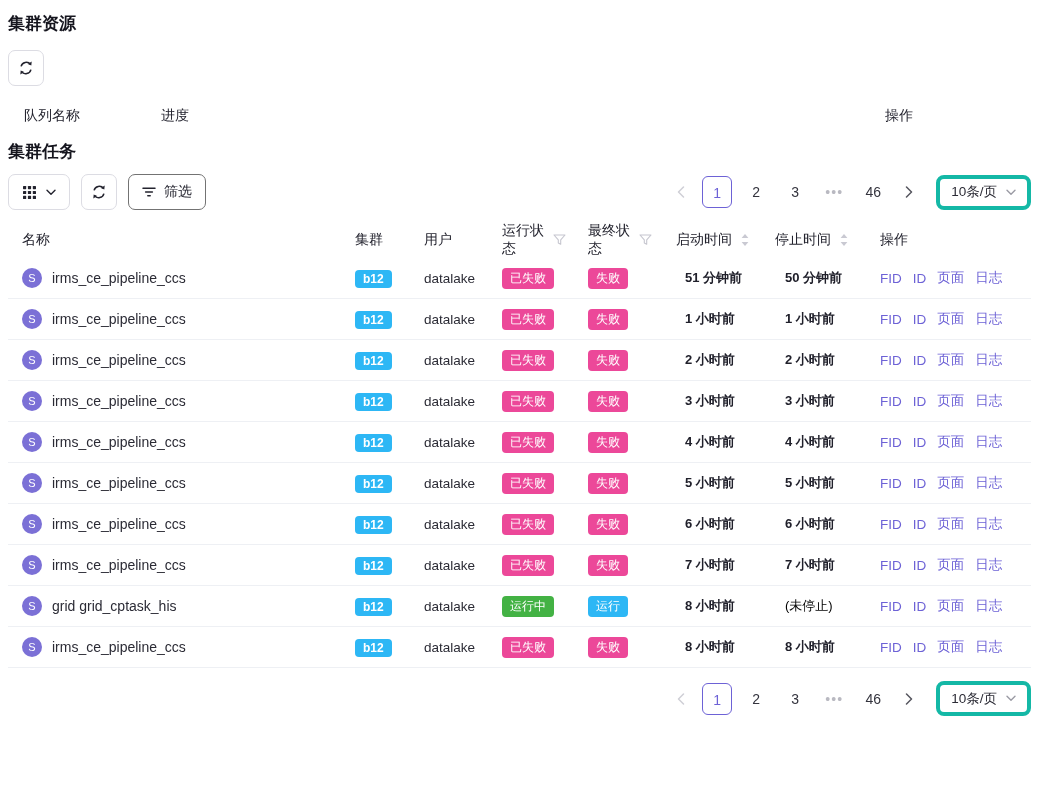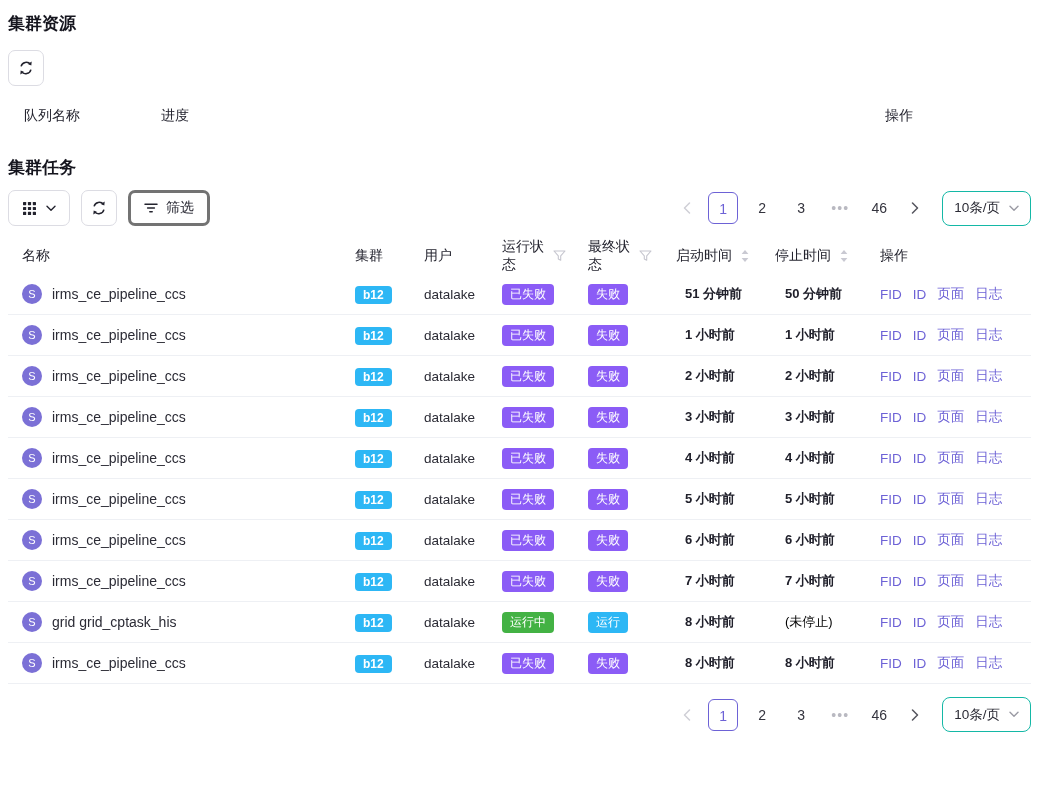--- a/index.html
+++ b/index.html
@@ -23,59 +23,59 @@
   .t1 .hrow .t1c3 { padding-left:13px; }
   .t1 .trow .t1c3 { padding-left:10px; font-size:13px; color:#2b2b35; }
   .t1c4 { padding-left:5px; }
   .queue-name { font-size:13.5px; color:#2b2b35; }
   .progress-track { height:8px; border-radius:4px; background:#e9e9ee; margin-right:8px; overflow:hidden; }
   .progress-fill { height:8px; border-radius:4px;
     background:repeating-linear-gradient(135deg,#1677ff 0 12px,#4296ff 12px 19px); }
   .link { color:#6d62d6; font-size:13.5px; text-decoration:none; cursor:pointer; }
 
   
-  .sec2-title { margin-top:22px; }
+  .sec2-title { margin-top:6px; }
   .toolbar { margin-top:10px; display:flex; align-items:center; justify-content:space-between; }
   .tb-left { display:flex; align-items:center; gap:11px; }
   .grid-btn { width:62px; height:36px; border:1px solid #dcdce3; border-radius:7px; background:#fff;
     display:inline-flex; align-items:center; justify-content:center; gap:9px; color:#23232e; cursor:pointer; }
-  .filter-btn { height:36px; border:3px solid #737373; border-radius:7px; background:#fff;
+  .filter-btn { height:36px; border:1px solid #737373; border-radius:7px; background:#fff;
     display:inline-flex; align-items:center; gap:8px; padding:0 13px; font-size:14px; color:#23232e; cursor:pointer; }
   .summary { font-size:14px; color:#2b2b35; margin-left:4px; }
   .summary .num { font-weight:700; }
   .num-blue { color:#2b7ef7; } .num-green { color:#3cb546; } .num-red { color:#f0403c; }
 
   .pg { display:flex; align-items:center; gap:9px; }
   .pg-arrow { width:24px; height:32px; display:flex; align-items:center; justify-content:center; cursor:pointer; }
   .pg-arrow.disabled { color:#cfcfd6; } .pg-arrow.enabled { color:#55555e; }
   .pg-num { min-width:30px; height:32px; line-height:32px; text-align:center; font-size:14px; color:#34343e; cursor:pointer; }
   .pg-active { border:1px solid #6d62d6; border-radius:6px; color:#6d62d6; }
   .pg-ellipsis { color:#b9b9c1; letter-spacing:1px; }
-  .pg-size { height:35px; border:1px solid #14b8a6; border-radius:8px; display:flex; align-items:center;
+  .pg-size { height:35px; border:4px solid #14b8a6; border-radius:8px; display:flex; align-items:center;
     gap:9px; padding:0 11px; margin-left:6px; font-size:13.5px; color:#2b2b35; cursor:pointer; }
 
   
   .t2 { margin-top:12px; }
   .t2 .hrow, .t2 .trow { display:grid; grid-template-columns:332px 70px 68px 88px 86px 100px 106px 1fr; align-items:center; }
   .t2 .hrow { height:36px; }
   .t2 .trow { height:41px; border-bottom:1px solid #eef0f4; }
   .c-name { padding-left:14px; display:flex; align-items:center; gap:10px; }
   .c-cluster { padding-left:15px; } .c-user { padding-left:14px; font-size:13.5px; }
   .c-run { padding-left:24px; } .c-final { padding-left:22px; }
   .c-start { padding-left:24px; } .c-stop { padding-left:23px; }
   .c-actions { padding-left:22px; display:flex; align-items:center; gap:11px; }
   .trow .c-start, .trow .c-stop { padding-left:33px; font-size:13px; font-weight:700; color:#20202b; }
   .trow .c-stop.plain { font-weight:400; font-size:13px; color:#000000; }
   .avatar { width:20px; height:20px; border-radius:50%; background:#7b70d6; color:#fff; font-size:11px;
     display:inline-flex; align-items:center; justify-content:center; flex:0 0 20px; }
   .tname { font-size:14px; color:#2b2b35; }
   .tag-cyan { display:inline-block; background:#2db7f5; color:#fff; font-size:12px; font-weight:700;
     padding:2px 8px; border-radius:4px; }
   .badge { display:inline-block; color:#fff; font-size:12px; padding:3px 8px; border-radius:4px; line-height:1.25; }
-  .badge.failed { background:#8b5cf6; }
+  .badge.failed { background:#ec4899; }
   .badge.running { background:#43b244; }
   .badge.active { background:#2db7f5; }
   .hicon { margin-left:9px; display:inline-flex; cursor:pointer; }
   .bottom-pg { margin-top:13px; display:flex; justify-content:flex-end; }
 </style>
 </head>
 <body>
 
 <div class="page">
 

